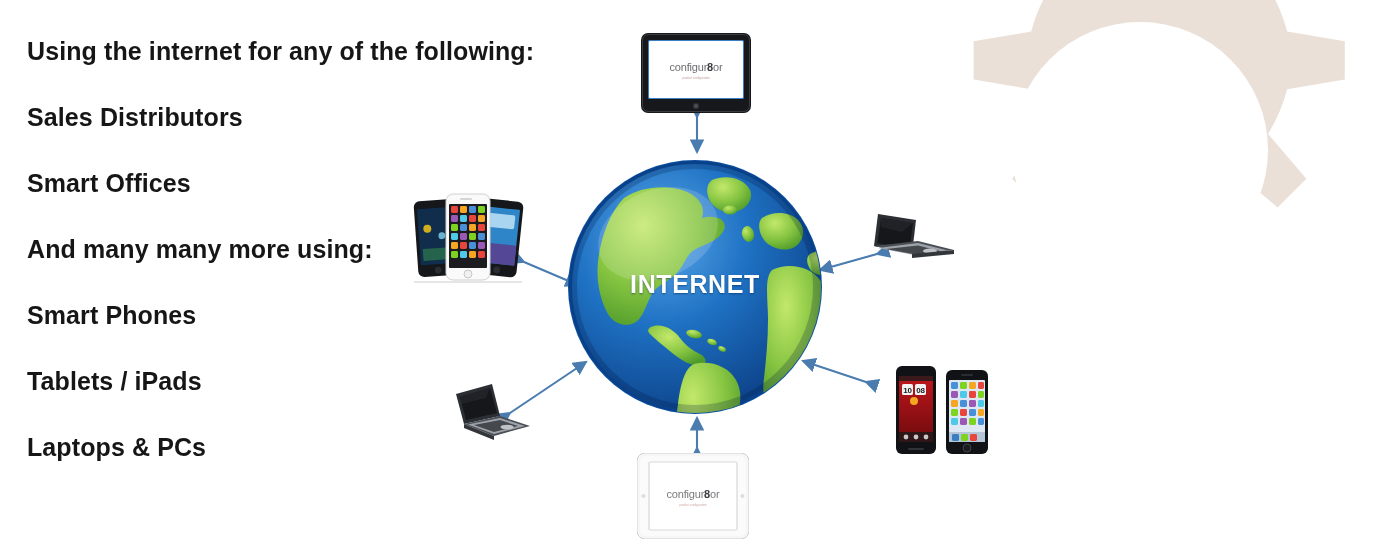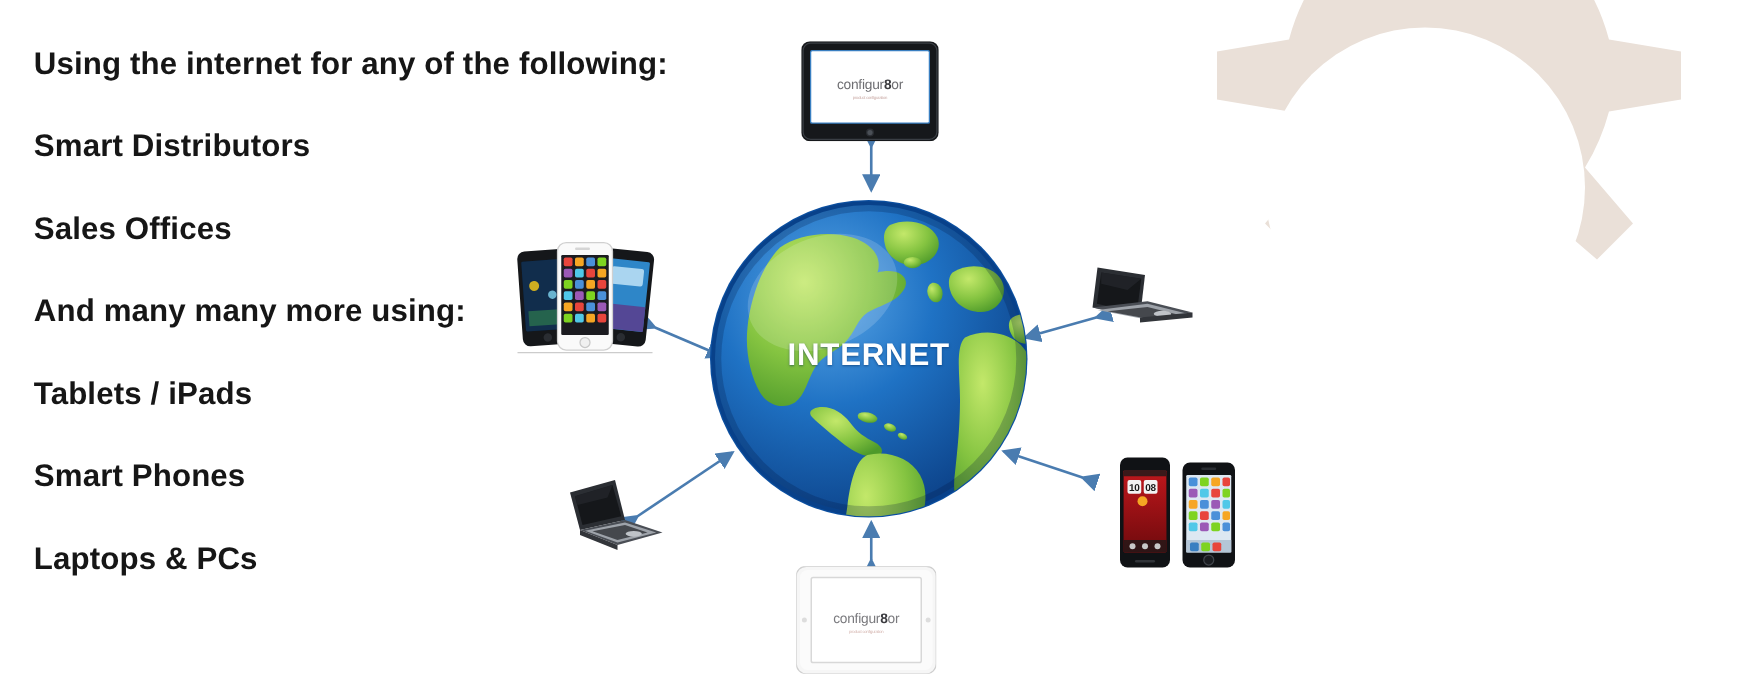--- a/index.html
+++ b/index.html
@@ -109,25 +109,25 @@
 
   <svg class="gear-watermark" viewBox="0 0 200 200">
     <g fill="#EAE0D8">
       <path d="M100 14 l12 0 3 18 a52 52 0 0 1 14 6 l14-12 9 9 -12 14 a52 52 0 0 1 6 14 l18 3 0 12 -18 3 a52 52 0 0 1-6 14 l12 14 -9 9 -14-12 a52 52 0 0 1-14 6 l-3 18 -12 0 -3-18 a52 52 0 0 1-14-6 l-14 12 -9-9 12-14 a52 52 0 0 1-6-14 l-18-3 0-12 18-3 a52 52 0 0 1 6-14 l-12-14 9-9 14 12 a52 52 0 0 1 14-6 z"></path>
     </g>
     <circle cx="100" cy="100" r="40" fill="#ffffff"></circle>
   </svg>
 
   <div class="text-column">
     <div class="text-line">Using the internet for any of the following:</div>
-    <div class="text-line">Smart Distributors</div>
-    <div class="text-line">Sales Offices</div>
+    <div class="text-line">Sales Distributors</div>
+    <div class="text-line">Smart Offices</div>
     <div class="text-line">And many many more using:</div>
+    <div class="text-line">Smart Phones</div>
     <div class="text-line">Tablets / iPads</div>
-    <div class="text-line">Smart Phones</div>
     <div class="text-line">Laptops &amp; PCs</div>
   </div>
 
   <svg class="arrows" viewBox="0 0 1400 556">
     <defs>
       <marker id="ah" markerWidth="7" markerHeight="7" refX="6" refY="3.5" orient="auto">
         <path d="M0,0 L7,3.5 L0,7 z" fill="#4A7CB0"></path>
       </marker>
     </defs>
     <g stroke="#4A7CB0" stroke-width="2.1" fill="none" marker-start="url(#ah)" marker-end="url(#ah)">

